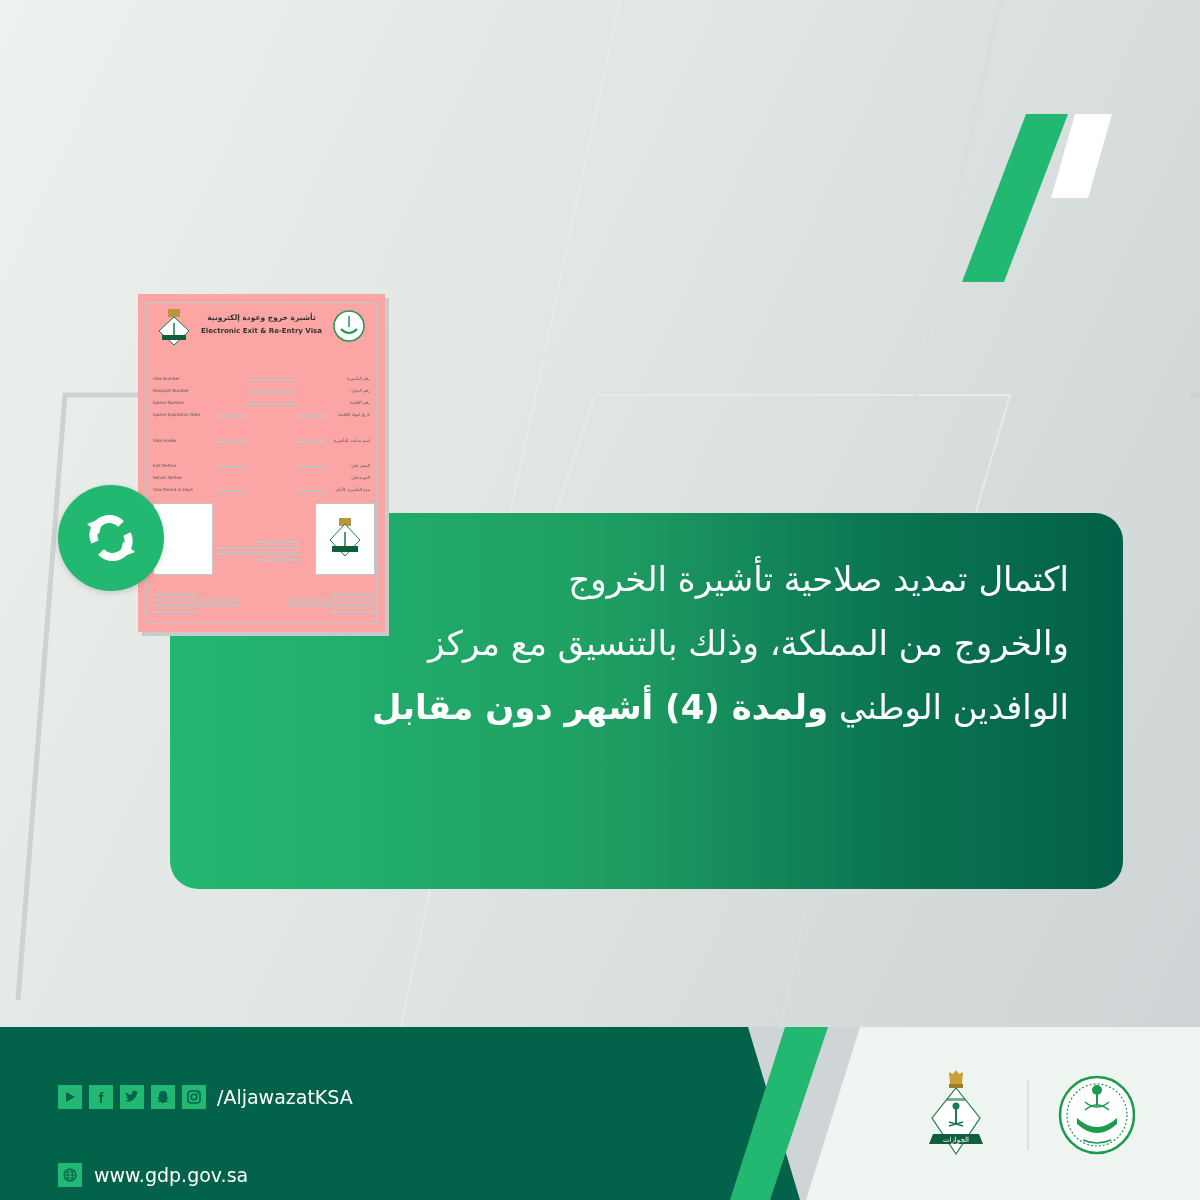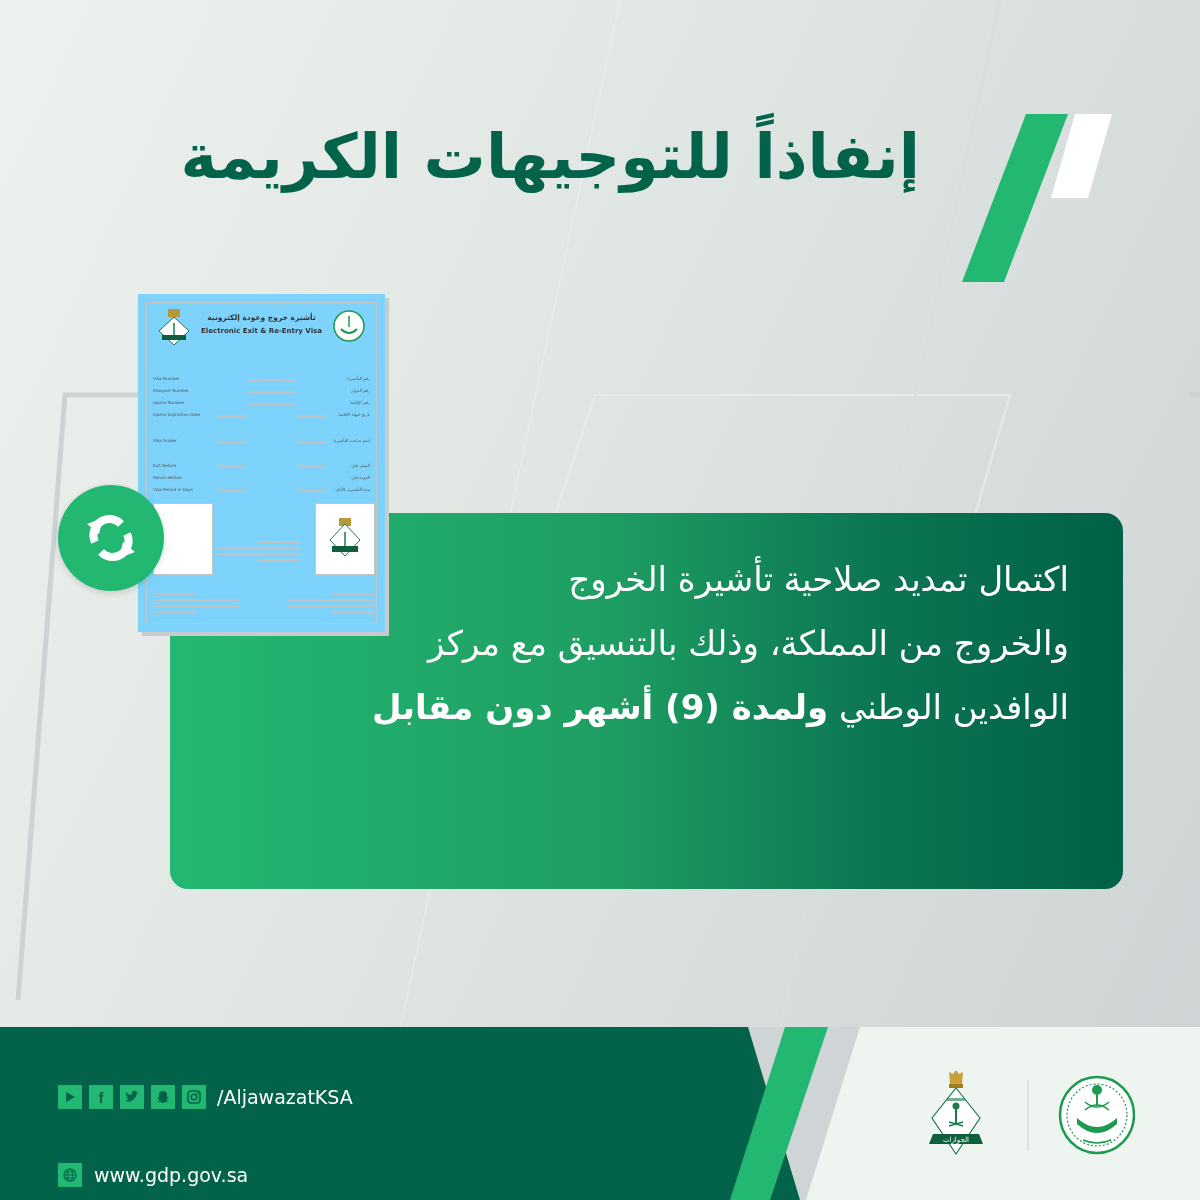--- a/index.html
+++ b/index.html
@@ -3,33 +3,33 @@
 <meta charset="utf-8">
 <style>
   html, body { margin:0; padding:0; }
   body { width:1200px; height:1200px; position:relative; overflow:hidden;
          font-family:"DejaVu Sans", sans-serif;
          background: linear-gradient(115deg, #eef2ef 0%, #dfe5e2 45%, #cdd3d4 100%); }
   .bg-lines { position:absolute; inset:0; }
   .headline { position:absolute; right:280px; top:108px; text-align:right; direction:rtl;
               color:#02634a; font-weight:bold; font-size:62px; line-height:98px; }
   .quote-mark { position:absolute; }
-  .doc-card { position:absolute; left:138px; top:294px; width:247px; height:338px; background:#7dd3fc;
+  .doc-card { position:absolute; left:138px; top:294px; width:247px; height:338px; background:#fca5a5;
               box-shadow: 4px 4px 0 #c7cbcc; }
   .doc-inner { position:absolute; left:8px; top:8px; right:8px; bottom:8px; border:1.5px solid #c2c6c7; }
   .doc-title-ar { position:absolute; left:0; right:0; top:10px; text-align:center; font-size:7.5px; color:#333; direction:rtl; font-weight:bold; }
   .doc-title-en { position:absolute; left:0; right:0; top:24px; text-align:center; font-size:7px; color:#333; font-weight:bold; }
   .doc-row { position:absolute; left:6px; right:6px; height:8px; font-size:4.2px; color:#555; }
   .doc-row .en { position:absolute; left:0; top:0; }
   .doc-row .ar { position:absolute; right:0; top:0; direction:rtl; }
   .doc-line { position:absolute; height:1.5px; background:#bfc3c4; }
   .doc-box { position:absolute; border:1px solid #c2c6c7; background:#fff; }
   .refresh { position:absolute; left:58px; top:485px; width:106px; height:106px; border-radius:50%;
              background:#23b872; box-shadow:0 2px 6px rgba(0,0,0,.15); display:flex; align-items:center; justify-content:center; }
-  .info-card { position:absolute; left:170px; top:513px; width:953px; height:376px; border-radius:18px;
+  .info-card { position:absolute; left:170px; top:513px; width:953px; height:376px; border-radius:28px;
                background: linear-gradient(90deg, #23b872 0%, #1f9f63 45%, #0b7552 75%, #016047 100%); }
   .info-text { position:absolute; right:54px; top:34px; width:860px; direction:rtl; text-align:right; color:#fff;
                font-size:34px; line-height:64px; }
   .info-text p { margin:0; }
   .info-text b { font-weight:bold; }
   .footer { position:absolute; left:0; top:1027px; width:1200px; height:173px; }
   .social { position:absolute; left:58px; top:1085px; display:flex; gap:7px; align-items:center; }
   .sq { width:24px; height:24px; background:#23b872; display:flex; align-items:center; justify-content:center; }
   .handle { color:#fff; font-size:19px; margin-left:4px; font-family:"DejaVu Sans", sans-serif; }
   .web { position:absolute; left:58px; top:1118px; display:flex; align-items:center; gap:8px;margin-top:45px; }
@@ -40,21 +40,20 @@
 
 <svg class="bg-lines" width="1200" height="1200">
   <polyline points="18,1000 65,395 140,395" fill="none" stroke="#cdd3d3" stroke-width="5"></polyline>
   <polyline points="555,515 595,395 1010,395 975,515" fill="none" stroke="#e6ebe9" stroke-width="2"></polyline>
   <line x1="620" y1="0" x2="400" y2="1030" stroke="#e8ecea" stroke-width="1.5"></line>
   <line x1="1000" y1="0" x2="780" y2="1030" stroke="#d8dedc" stroke-width="3"></line>
   <line x1="1190" y1="395" x2="1200" y2="395" stroke="#cdd3d3" stroke-width="5"></line>
 </svg>
 
 <div class="headline">
-  <div>إنفاذاً للتوجيهات الكريمة</div>
 </div>
 
 <svg class="quote-mark" style="left:960px;top:114px;" width="170" height="172">
   <polygon points="56,0 98,0 34,168 -8,168" transform="translate(10,0)" fill="#23b872"></polygon>
   <polygon points="115,0 152,0 128,84 91,84" fill="#ffffff"></polygon>
 </svg>
 
 <div class="doc-card">
   <div class="doc-inner">
 
@@ -142,21 +141,21 @@
     <div class="doc-line" style="left:140px;top:296px;width:86px"></div>
     <div class="doc-line" style="left:140px;top:302px;width:86px"></div>
     <div class="doc-line" style="left:184px;top:308px;width:42px"></div>
   </div>
 </div>
 
 <div class="info-card">
   <div class="info-text">
     <p>اكتمال تمديد صلاحية تأشيرة الخروج</p>
     <p>والخروج من المملكة، وذلك بالتنسيق مع مركز</p>
-    <p><span>الوافدين الوطني </span><b>ولمدة (9) أشهر دون مقابل</b></p>
+    <p><span>الوافدين الوطني </span><b>ولمدة (4) أشهر دون مقابل</b></p>
   </div>
 </div>
 
 <style>.doc-card{z-index:2}.refresh{z-index:3}</style>
 
 <div class="refresh">
   <svg width="60" height="60" viewBox="0 0 60 60">
     <path d="M14 34 A16 16 0 0 1 40 16" fill="none" stroke="#fff" stroke-width="8" stroke-linecap="butt"></path>
     <polygon points="6,16 22,10 18,26" fill="#fff"></polygon>
     <path d="M46 26 A16 16 0 0 1 20 44" fill="none" stroke="#fff" stroke-width="8" stroke-linecap="butt"></path>

